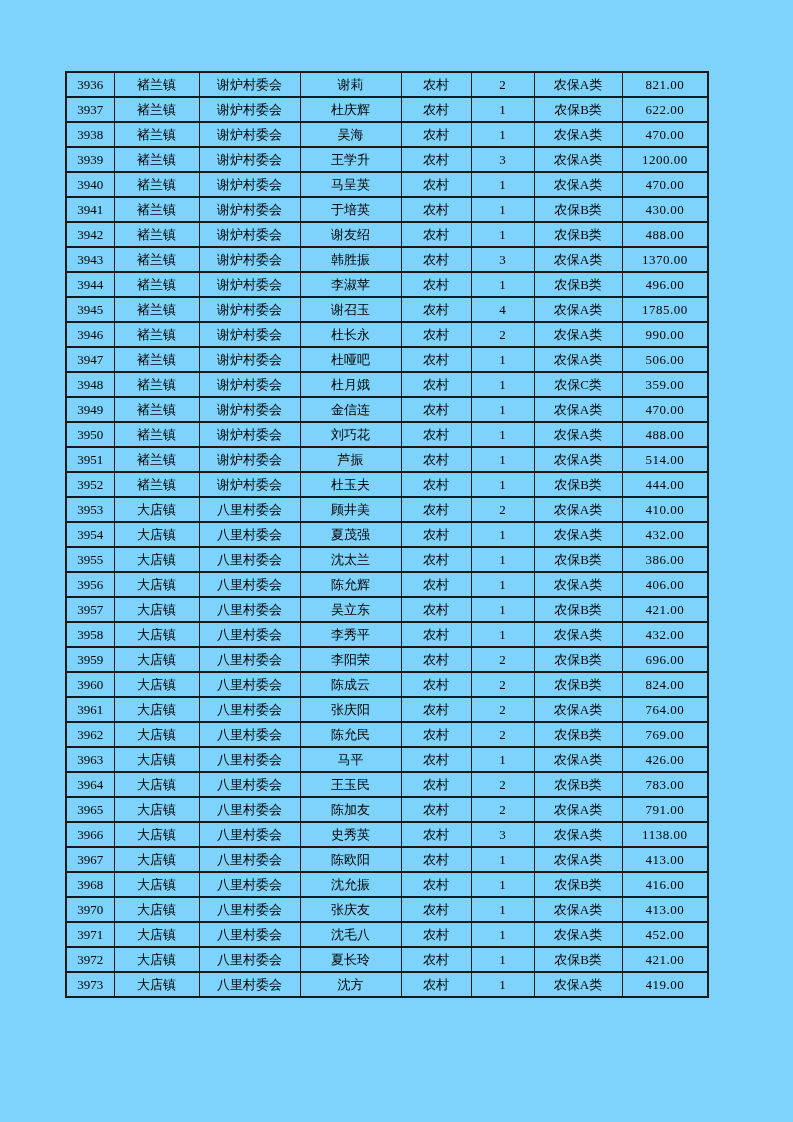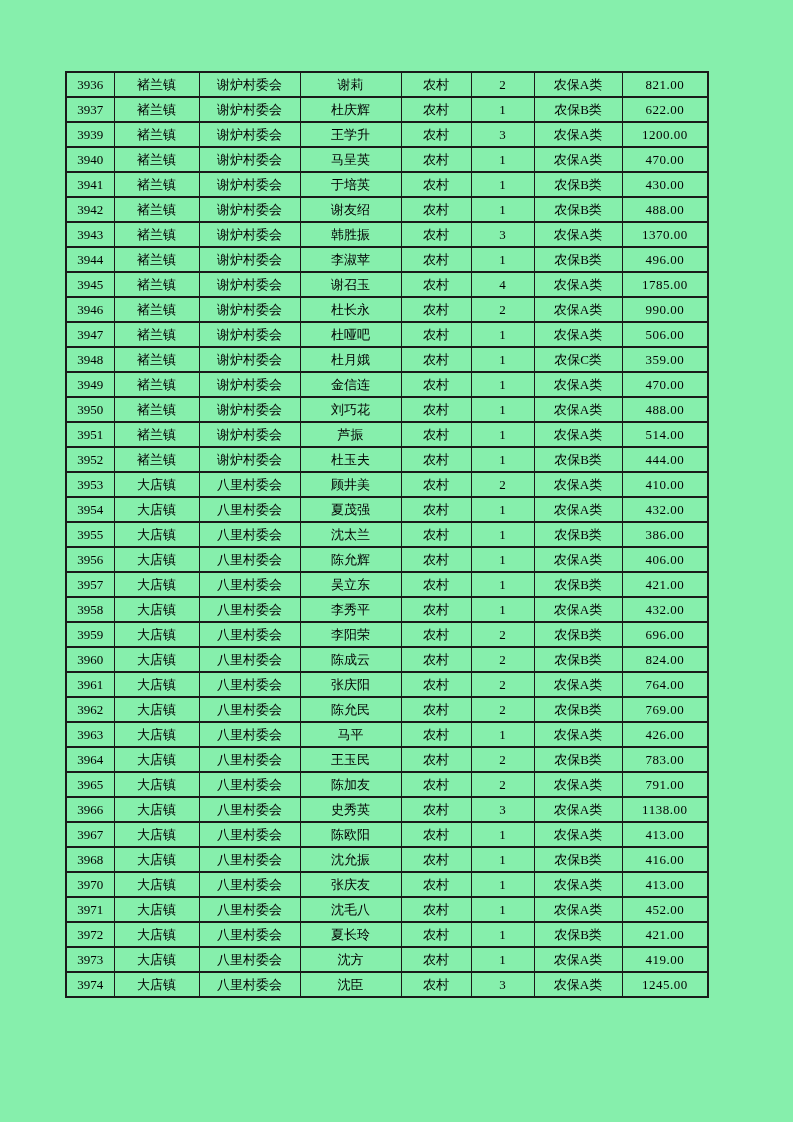--- a/index.html
+++ b/index.html
@@ -4,21 +4,21 @@
 <style>
   html, body {
     margin: 0;
     padding: 0;
     background: #ffffff;
   }
   .sheet {
     position: relative;
     width: 793px;
     height: 1122px;
-    background: #86efac;
+    background: #7dd3fc;
     font-family: "Liberation Serif", "DejaVu Serif", serif;
     overflow: hidden;
   }
   table.roster {
     position: absolute;
     left: 65px;
     top: 71px;
     width: 642px;
     border-collapse: collapse;
     table-layout: fixed;
@@ -77,20 +77,30 @@
           <td>3937</td>
           <td>褚兰镇</td>
           <td>谢炉村委会</td>
           <td>杜庆辉</td>
           <td>农村</td>
           <td>1</td>
           <td>农保B类</td>
           <td class="amount">622.00</td>
         </tr>
         <tr>
+          <td>3938</td>
+          <td>褚兰镇</td>
+          <td>谢炉村委会</td>
+          <td>吴海</td>
+          <td>农村</td>
+          <td>1</td>
+          <td>农保A类</td>
+          <td class="amount">470.00</td>
+        </tr>
+        <tr>
           <td>3939</td>
           <td>褚兰镇</td>
           <td>谢炉村委会</td>
           <td>王学升</td>
           <td>农村</td>
           <td>3</td>
           <td>农保A类</td>
           <td class="amount">1200.00</td>
         </tr>
         <tr>
@@ -415,26 +425,16 @@
         </tr>
         <tr>
           <td>3973</td>
           <td>大店镇</td>
           <td>八里村委会</td>
           <td>沈方</td>
           <td>农村</td>
           <td>1</td>
           <td>农保A类</td>
           <td class="amount">419.00</td>
-        </tr>
-        <tr>
-          <td>3974</td>
-          <td>大店镇</td>
-          <td>八里村委会</td>
-          <td>沈臣</td>
-          <td>农村</td>
-          <td>3</td>
-          <td>农保A类</td>
-          <td class="amount">1245.00</td>
         </tr>
       </tbody>
   </table>
 </div>
 
 </body></html>

